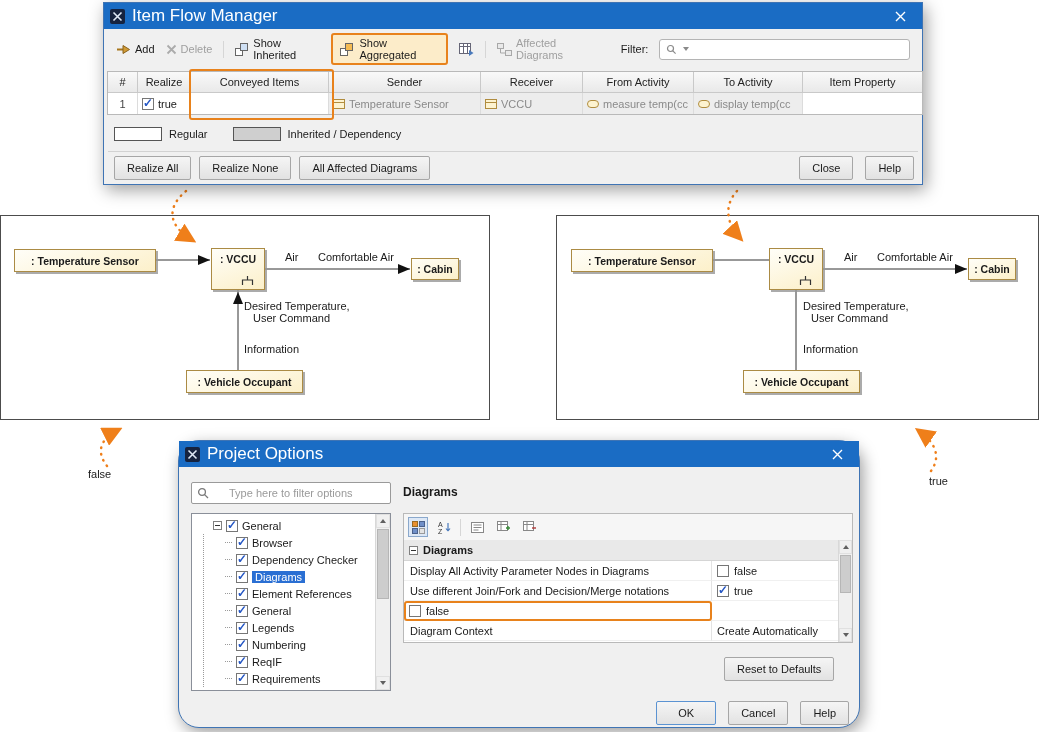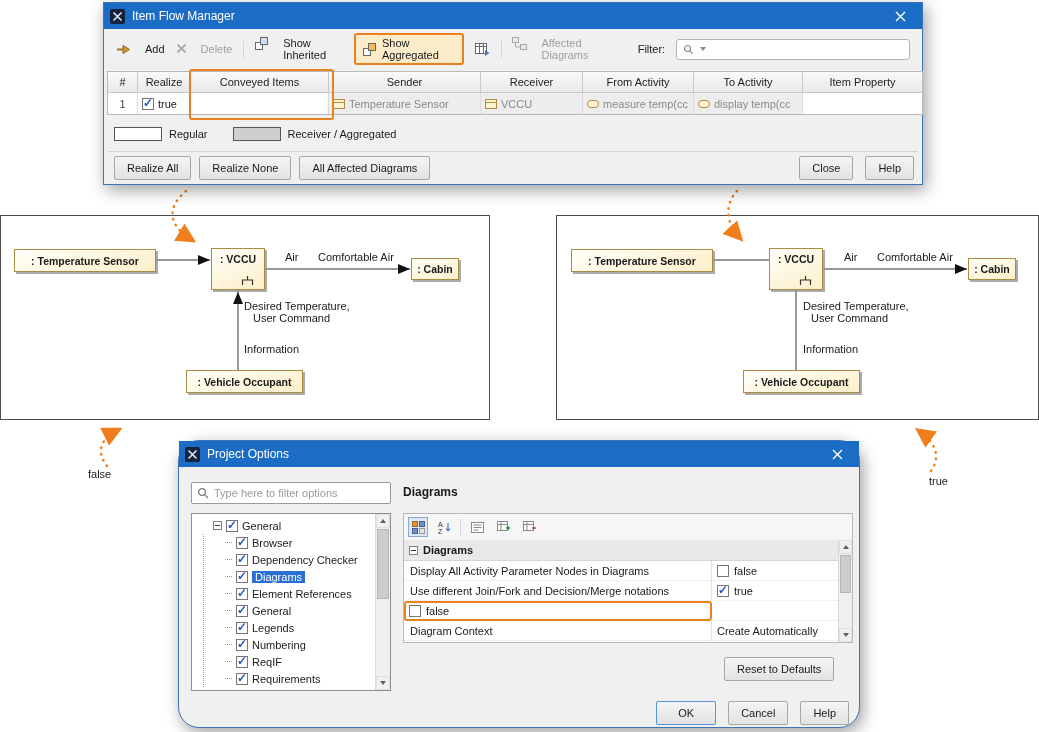--- a/index.html
+++ b/index.html
@@ -3,26 +3,26 @@
 <meta charset="utf-8">
 <style>
   html,body{margin:0;padding:0}
   body{position:relative;width:1039px;height:732px;background:#fff;
        font-family:"Liberation Sans",sans-serif;font-size:11px;color:#1a1a1a;overflow:hidden}
   .abs{position:absolute}
   
   .dialog{position:absolute;background:#f0f0f0;border:1px solid #3f74b4;
           box-shadow:3px 5px 16px rgba(0,0,0,.38);z-index:10;box-sizing:border-box}
   .titlebar{height:26px;background:#1a6cc4;color:#fff;display:flex;align-items:center;
-            gap:7px;padding:0 6px;font-size:12px}
+            gap:7px;padding:0 6px;font-size:17px}
   .tb-spacer{flex:1}
   .close-btn{width:32px;height:26px;display:flex;align-items:center;justify-content:center;cursor:pointer}
   
   .toolbar{display:flex;align-items:center;gap:11px;padding:8px 12px 6px;height:24px}
-  .tool{display:flex;gap:14px}
+  .tool{display:flex;align-items:center;gap:4px}
   .disabled{color:#9f9f9f}
   .vsep{width:1px;height:17px;background:#d6d6d6}
   .agg-btn{display:flex;align-items:center;gap:5px;border:2px solid #e8821c;
            background:#fcecc9;border-radius:3px;padding:2px 7px}
   .filterbox{display:flex;align-items:center;gap:4px;width:268px;height:21px;background:#fff;
              border:1px solid #b4b4b4;border-radius:3px;padding:0 6px;box-sizing:border-box}
   .filterbox input{border:none;outline:none;flex:1;font:11px "Liberation Sans",sans-serif;background:transparent}
   
   .ifm-table{position:absolute;left:3px;top:68px;width:814px;background:#fff;border:1px solid #b9b9b9}
   .trow{display:grid;grid-template-columns:30px 53px 138px 152px 102px 111px 109px 119px;height:21px}
@@ -49,21 +49,21 @@
   .diagram{position:absolute;background:#fff;border:1px solid #4c4c4c;z-index:1;box-sizing:border-box}
   .node{position:absolute;background:linear-gradient(160deg,#fffef8 0%,#fcf0ca 100%);
         border:1px solid #ab8b44;box-shadow:2px 2px 0 rgba(150,150,150,.8);
         display:flex;align-items:center;justify-content:center;font-weight:bold;font-size:10.5px;
         z-index:2;box-sizing:border-box}
   .node .rake{position:absolute;bottom:2px;left:55%}
   .dlabel{position:absolute;font-size:11px;white-space:nowrap;z-index:2}
   .wires{position:absolute;left:0;top:0;z-index:1}
   .tag{position:absolute;font-size:11px;z-index:6}
   
-  .searchbox{position:absolute;display:flex;align-items:center;gap:2px;background:#fff;
+  .searchbox{position:absolute;display:flex;align-items:center;gap:17px;background:#fff;
              border:1px solid #9a9a9a;border-radius:2px;padding:0 5px;box-sizing:border-box}
   .searchbox input{border:none;outline:none;flex:1;font:11px "Liberation Sans",sans-serif;background:transparent}
   .searchbox input::placeholder{color:#9a9a9a}
   .tree-box{position:absolute;background:#fff;border:1px solid #8a8f99;box-sizing:border-box}
   .tree-row{height:17px;display:flex;align-items:center;gap:4px;padding-left:21px;white-space:nowrap;cursor:default}
   .tree-kids{margin-left:11px;border-left:1px dotted #9a9a9a}
   .stub{width:7px;height:0;border-top:1px dotted #9a9a9a;flex:0 0 auto}
   .expander{width:9px;height:9px;border:1px solid #808080;background:#fff;position:relative;
             display:inline-block;flex:0 0 auto;box-sizing:border-box}
   .expander::after{content:"";position:absolute;left:1px;right:1px;top:3px;border-top:1px solid #333}
@@ -240,21 +240,21 @@
       </div>
       <div class="td" style="border-right:none"></div>
     </div>
   </div>
   <div class="orange-box" style="left:85px;top:66px;width:141px;height:47px;"></div>
 
   <div class="legend">
     <span class="swatch"></span>
     <span>Regular</span>
     <span class="swatch gray" style="margin-left:18px"></span>
-    <span>Receiver / Aggregated</span>
+    <span>Inherited / Dependency</span>
   </div>
 
   <div class="abs" style="left:4px;right:4px;top:148px;border-top:1px solid #d2d2d2"></div>
 
   <div class="abs" style="left:10px;top:153px;display:flex;gap:8px">
     <span class="win-btn">Realize All</span>
     <span class="win-btn">Realize None</span>
     <span class="win-btn">All Affected Diagrams</span>
   </div>
   <div class="abs" style="right:8px;top:153px;display:flex;gap:12px">

